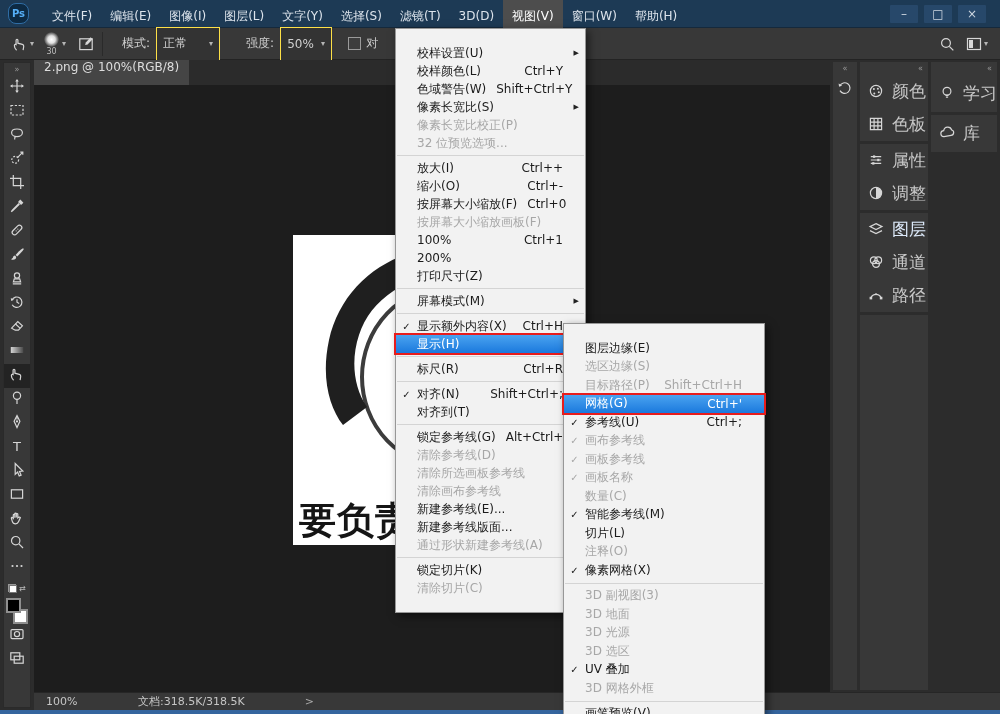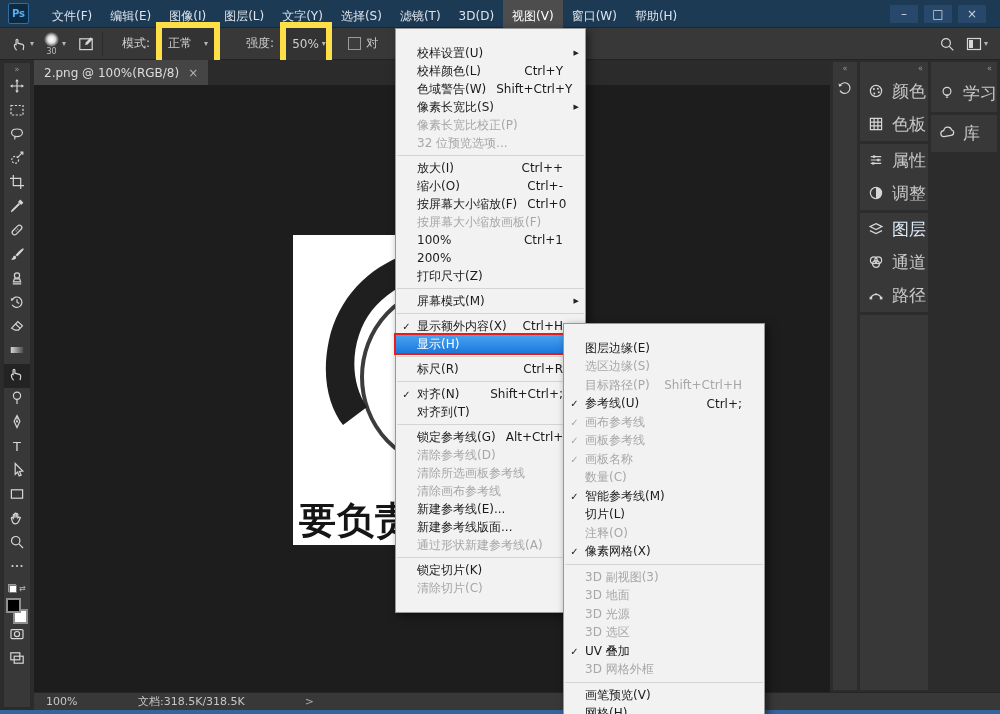--- a/index.html
+++ b/index.html
@@ -1,34 +1,34 @@
 <!DOCTYPE html>
 <html><head>
 <meta charset="utf-8">
 <style>
   html,body{margin:0;padding:0;background:#000;}
   #app{position:relative;width:1000px;height:714px;overflow:hidden;background:#2c2c2c;
        font-family:"DejaVu Sans","Liberation Sans",sans-serif;color:#d9d9d9;-webkit-font-smoothing:antialiased;}
   
   .titlebar{position:absolute;left:0;top:0;width:1000px;height:28px;background:#1d3a55;display:flex;align-items:center;border-bottom:1px solid #15293c;box-sizing:border-box;}
-  .ps-logo{width:19px;height:19px;margin-left:8px;background:#0d2a43;border:1px solid #2f6da5;border-radius:2px;color:#55aef5;font-size:10px;font-weight:bold;display:flex;align-items:center;justify-content:center;}
+  .ps-logo{width:19px;height:19px;margin-left:8px;background:#0d2a43;border:1px solid #2f6da5;border-radius:8px;color:#55aef5;font-size:10px;font-weight:bold;display:flex;align-items:center;justify-content:center;}
   .menubar{display:flex;margin-left:14px;height:100%;}
   .mb-item{padding:16px 9px;font-size:12px;display:flex;align-items:center;color:#dde4ec;cursor:default;white-space:nowrap;}
   .mb-item.active{background:#4d4d4d;color:#fff;}
   .win-controls{margin-left:auto;display:flex;gap:6px;margin-right:14px;}
   .win-btn{width:28px;height:18px;display:flex;align-items:center;justify-content:center;color:#cdd6e0;font-size:12px;background:#27486a;border-radius:1px;}
   
   .optionsbar{position:absolute;left:0;top:28px;width:1000px;height:32px;background:#383838;border-bottom:1px solid #232323;box-sizing:border-box;display:flex;align-items:center;font-size:12px;color:#cfcfcf;}
   .opt-sep{width:1px;height:24px;background:#2a2a2a;margin:0 9px;}
   .chev{font-size:8px;color:#b5b5b5;margin-left:3px;}
   .tool-preset{display:flex;align-items:center;margin-left:12px;}
   .brush-widget{display:flex;flex-direction:column;align-items:center;margin-left:10px;line-height:1;}
   .brush-dot{width:15px;height:15px;border-radius:50%;background:radial-gradient(circle,#ffffff 0%,#e0e0e0 35%,rgba(130,130,130,0) 72%);}
   .brush-size{font-size:8px;color:#bdbdbd;margin-top:1px;}
-  .dd-box{height:20px;background:#333;border:6px solid #fde047;display:flex;align-items:center;justify-content:space-between;padding:16px 6px;margin-left:6px;box-sizing:border-box;}
+  .dd-box{height:20px;background:#333;border:1px solid #fde047;display:flex;align-items:center;justify-content:space-between;padding:16px 6px;margin-left:6px;box-sizing:border-box;}
   .dd-mode{width:64px;} .dd-strength{width:52px;}
   .opt-label{margin-left:10px;}
   .checkbox{width:11px;height:11px;border:1px solid #9a9a9a;background:#3d3d3d;margin-left:16px;}
   .cb-label{margin-left:5px;}
   .opt-right{margin-left:auto;display:flex;align-items:center;margin-right:12px;gap:12px;}
   .oicon{width:15px;height:15px;}
   
   .left-dock{position:absolute;left:0;top:60px;width:34px;height:650px;background:#2c2c2c;}
   .toolbar-panel{position:absolute;left:3px;top:2px;width:28px;height:646px;background:#383838;border:1px solid #2a2a2a;box-sizing:border-box;}
   .tb-head{height:13px;display:flex;align-items:center;justify-content:center;font-size:8px;color:#9a9a9a;}
@@ -39,21 +39,21 @@
   .swap-row{height:16px;display:flex;align-items:center;justify-content:center;gap:2px;}
   .mini-sw{position:relative;width:9px;height:9px;}
   .mini-sw .b{position:absolute;left:0;top:0;width:6px;height:6px;background:#000;border:1px solid #999;}
   .mini-sw .w{position:absolute;right:0;bottom:0;width:6px;height:6px;background:#fff;border:1px solid #777;}
   .swap-glyph{font-size:8px;color:#bbb;}
   .swatches{position:relative;width:22px;height:26px;margin:2px auto 0;}
   .fg-sw{position:absolute;left:0;top:0;width:15px;height:15px;background:#000;border:2px solid #8f8f8f;box-sizing:border-box;}
   .bg-sw{position:absolute;right:0;bottom:0;width:15px;height:15px;background:#fff;border:2px solid #8f8f8f;box-sizing:border-box;}
   
   .tabbar{position:absolute;left:34px;top:60px;width:796px;height:26px;background:#2b2b2b;border-bottom:1px solid #1d1d1d;box-sizing:border-box;display:flex;}
-  .doc-tab{display:flex;align-items:center;gap:9px;background:#454545;color:#dedede;font-size:12px;padding:0 10px;height:25px;}
+  .doc-tab{display:flex;align-items:center;gap:22px;background:#454545;color:#dedede;font-size:12px;padding:0 10px;height:25px;flex-direction:column;}
   .tab-close{color:#b5b5b5;font-size:12px;}
   .canvas{position:absolute;left:34px;top:86px;width:796px;height:606px;background:#1d1d1d;}
   .art-wrap{position:absolute;left:293px;top:235px;width:290px;height:310px;background:#fff;z-index:5;}
   .statusbar{position:absolute;left:34px;top:692px;width:966px;height:18px;background:#383838;border-top:1px solid #262626;box-sizing:border-box;display:flex;align-items:center;font-size:11px;color:#c6c6c6;}
   .sb-zoom{margin-left:12px;width:52px;}
   .sb-doc{margin-left:40px;}
   .sb-chev{margin-left:60px;color:#aaa;}
   .taskbar{position:absolute;left:0;bottom:0;width:1000px;height:4px;background:#35659e;z-index:40;}
   
   .right-dock{position:absolute;left:830px;top:60px;width:170px;height:632px;background:#2c2c2c;}
@@ -593,20 +593,25 @@
       </div>
       <div class="menu-item disabled">
         <span class="chk"></span>
         <span class="lab">选区边缘(S)</span>
       </div>
       <div class="menu-item disabled">
         <span class="chk"></span>
         <span class="lab">目标路径(P)</span>
         <span class="sc">Shift+Ctrl+H</span>
       </div>
+      <div class="menu-item hl annotated">
+        <span class="chk"></span>
+        <span class="lab">网格(G)</span>
+        <span class="sc">Ctrl+'</span>
+      </div>
       <div class="menu-item">
         <span class="chk">✓</span>
         <span class="lab">参考线(U)</span>
         <span class="sc">Ctrl+;</span>
       </div>
       <div class="menu-item disabled">
         <span class="chk">✓</span>
         <span class="lab">画布参考线</span>
       </div>
       <div class="menu-item disabled">

